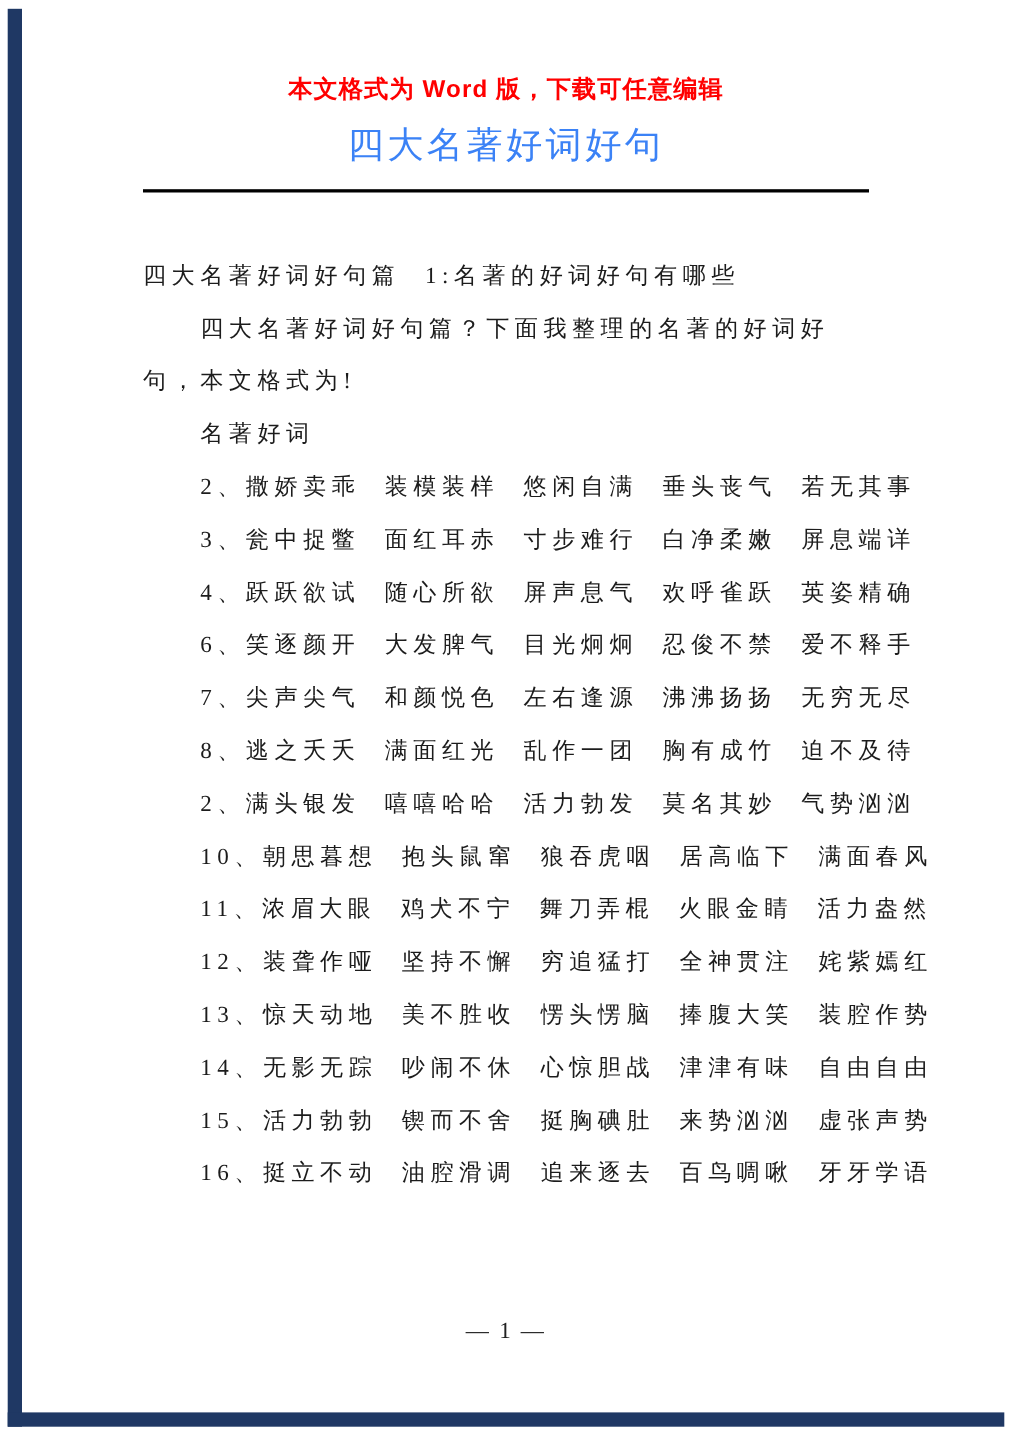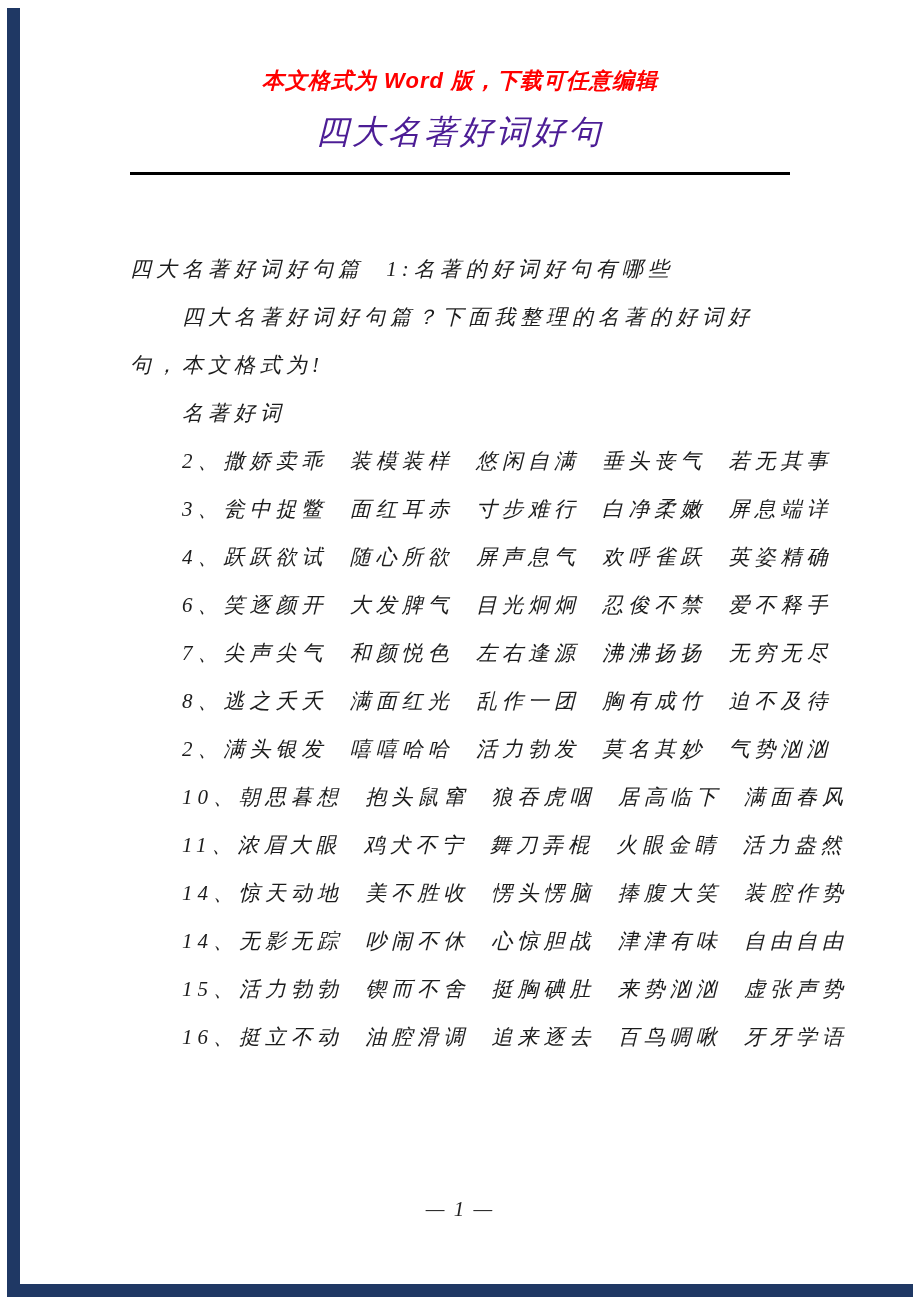--- a/index.html
+++ b/index.html
@@ -1,15 +1,15 @@
 <!DOCTYPE html>
 <html><head>
 <meta charset="utf-8">
 <style>
-  * { box-sizing: border-box; font-style: italic; }
+  * { box-sizing: border-box; }
   html, body { margin: 0; padding: 0; background: #ffffff; }
 
   .page {
     position: relative;
     width: 920px;
     height: 1302px;
     background: #ffffff;
     font-family: "Liberation Serif", "DejaVu Serif", serif;
     overflow: hidden;
   }
@@ -40,36 +40,36 @@
     font-size: 22px;
     letter-spacing: 1px;
   }
 
   .title {
     position: absolute;
     top: 110px; left: 0;
     width: 100%;
     margin: 0;
     text-align: center;
-    color: #4c1d95;
+    color: #3b82f6;
     font-size: 33px;
     font-weight: normal;
     letter-spacing: 3px;
   }
 
   .rule {
     position: absolute;
     top: 172px; left: 130px;
     width: 660px; height: 3px;
     background: #000000;
   }
 
   .content {
     position: absolute;
-    top: 245px; left: 130px;
+    top: 226px; left: 130px;
     width: 672px;
     font-size: 21px;
     color: #1c1c1c;
     letter-spacing: 5px;
     word-spacing: 12px;
   }
   .content p {
     margin: 0;
     height: 48px;
     line-height: 48px;
@@ -111,21 +111,22 @@
 
     <p class="indent">2、撒娇卖乖 装模装样 悠闲自满 垂头丧气 若无其事</p>
     <p class="indent">3、瓮中捉鳖 面红耳赤 寸步难行 白净柔嫩 屏息端详</p>
     <p class="indent">4、跃跃欲试 随心所欲 屏声息气 欢呼雀跃 英姿精确</p>
     <p class="indent">6、笑逐颜开 大发脾气 目光炯炯 忍俊不禁 爱不释手</p>
     <p class="indent">7、尖声尖气 和颜悦色 左右逢源 沸沸扬扬 无穷无尽</p>
     <p class="indent">8、逃之夭夭 满面红光 乱作一团 胸有成竹 迫不及待</p>
     <p class="indent">2、满头银发 嘻嘻哈哈 活力勃发 莫名其妙 气势汹汹</p>
     <p class="indent">10、朝思暮想 抱头鼠窜 狼吞虎咽 居高临下 满面春风</p>
     <p class="indent">11、浓眉大眼 鸡犬不宁 舞刀弄棍 火眼金睛 活力盎然</p>
-    <p class="indent">14、惊天动地 美不胜收 愣头愣脑 捧腹大笑 装腔作势</p>
+    <p class="indent">12、装聋作哑 坚持不懈 穷追猛打 全神贯注 姹紫嫣红</p>
+    <p class="indent">13、惊天动地 美不胜收 愣头愣脑 捧腹大笑 装腔作势</p>
     <p class="indent">14、无影无踪 吵闹不休 心惊胆战 津津有味 自由自由</p>
     <p class="indent">15、活力勃勃 锲而不舍 挺胸碘肚 来势汹汹 虚张声势</p>
     <p class="indent">16、挺立不动 油腔滑调 追来逐去 百鸟啁啾 牙牙学语</p>
   </div>
 
   <p class="page-number">— 1 —</p>
 
 </div>
 
 </body></html>

